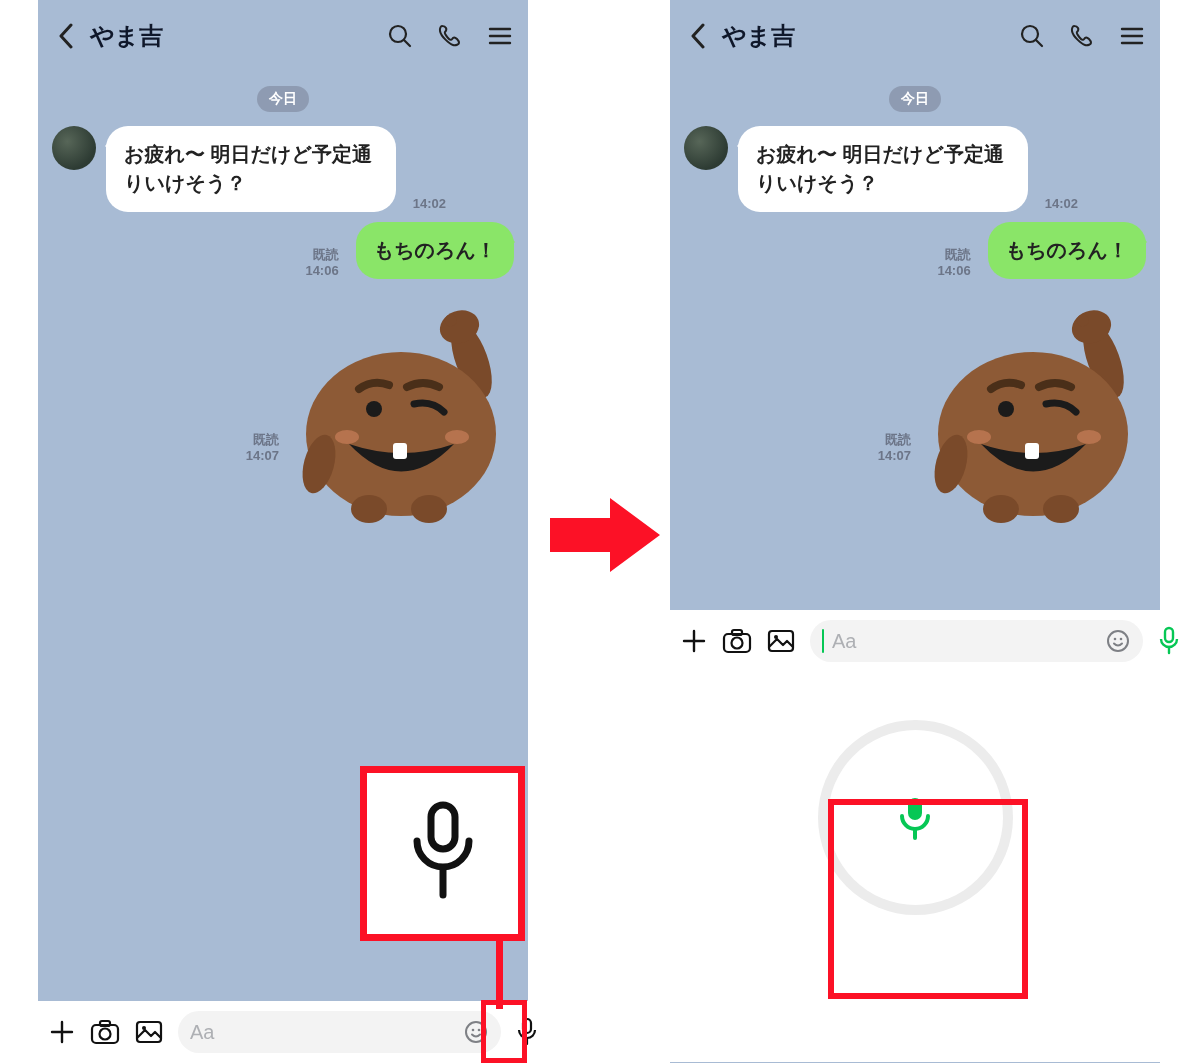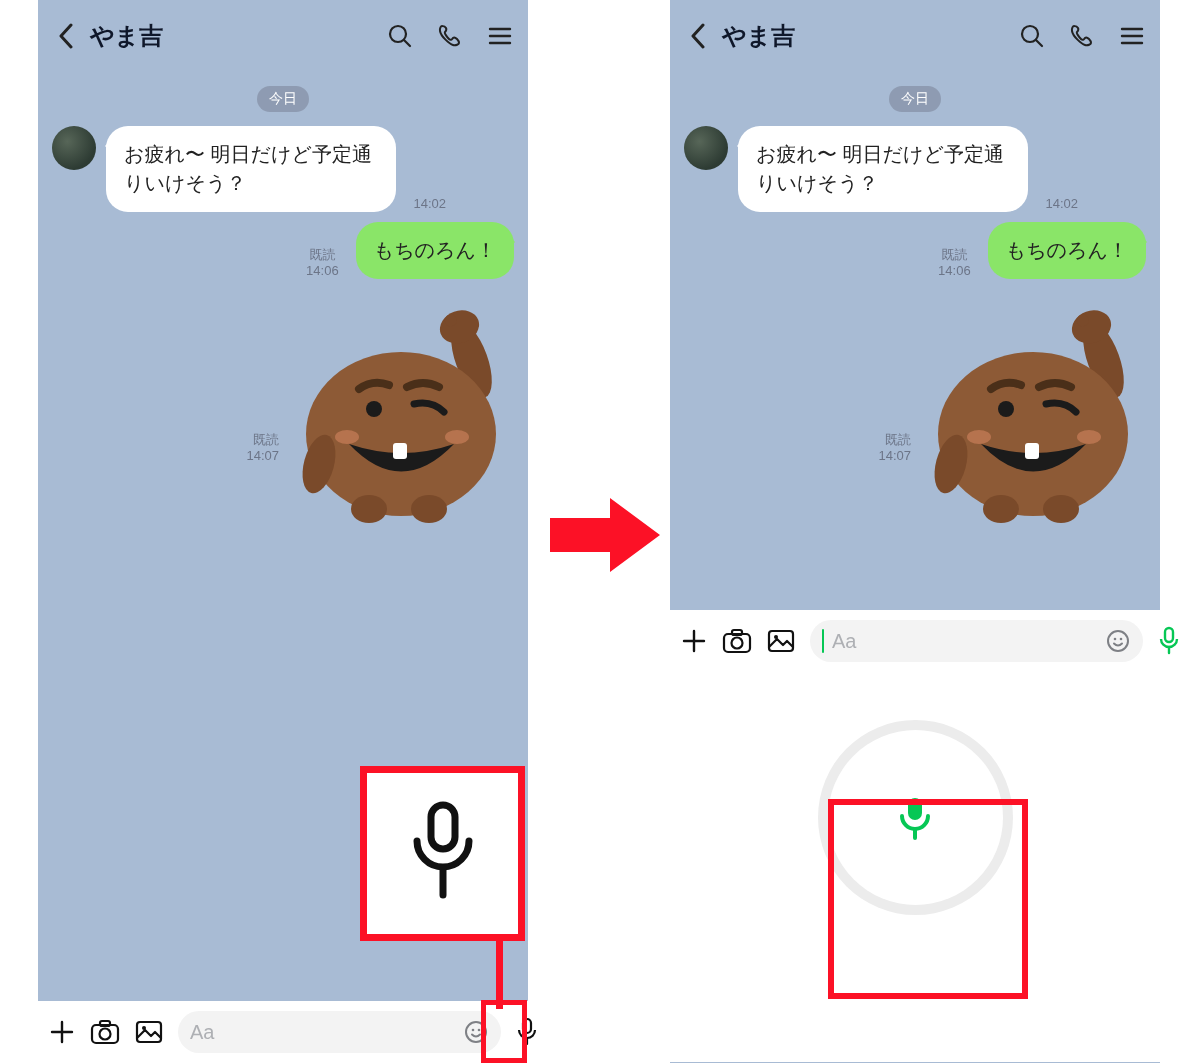--- a/index.html
+++ b/index.html
@@ -33,20 +33,21 @@
   .back { width: 28px; height: 28px; display:flex; align-items:center; justify-content:center; cursor:pointer; }
   .title { font-size: 24px; font-weight: 700; color:#0f172a; flex: 1; }
   .hicons { display:flex; align-items:center; gap: 22px; }
   .hicn { width:28px; height:28px; display:flex; align-items:center; justify-content:center; cursor:pointer; }
 
   
   .chat {
     flex: 1;
     position: relative;
     padding: 8px 14px 0 14px;
+    font-weight: bold;
   }
   .daypill {
     margin: 6px auto 14px auto;
     width: fit-content;
     background: rgba(120,130,150,0.55);
     color: #fff;
     font-size: 14px;
     padding: 4px 12px;
     border-radius: 999px;
   }
@@ -69,21 +70,21 @@
   }
   .bubble.them::before{
     content:""; position:absolute; left:-9px; top:12px;
     border:8px solid transparent; border-right-color:#fff;
   }
   .bubble.me { background:#8ae568; }
   .bubble.me::after{
     content:""; position:absolute; right:-9px; top:12px;
     border:8px solid transparent; border-left-color:#8ae568;
   }
-  .meta { font-size:13px; color:#6c7588; line-height:1.25; text-align:center; white-space:pre; }
+  .meta { font-size:13px; color:#6c7588; line-height:1.25; text-align:right; white-space:pre; }
 
   
   .sticker-row { display:flex; justify-content:flex-end; align-items:flex-end; gap:10px; margin-top:30px; }
   .sticker-meta { font-size:13px; color:#6c7588; text-align:right; line-height:1.25; padding-bottom:70px; }
   .sticker { width: 225px; height: 225px; position:relative; }
 
   
   .inputbar {
     height: 62px;
     background:#fff;

